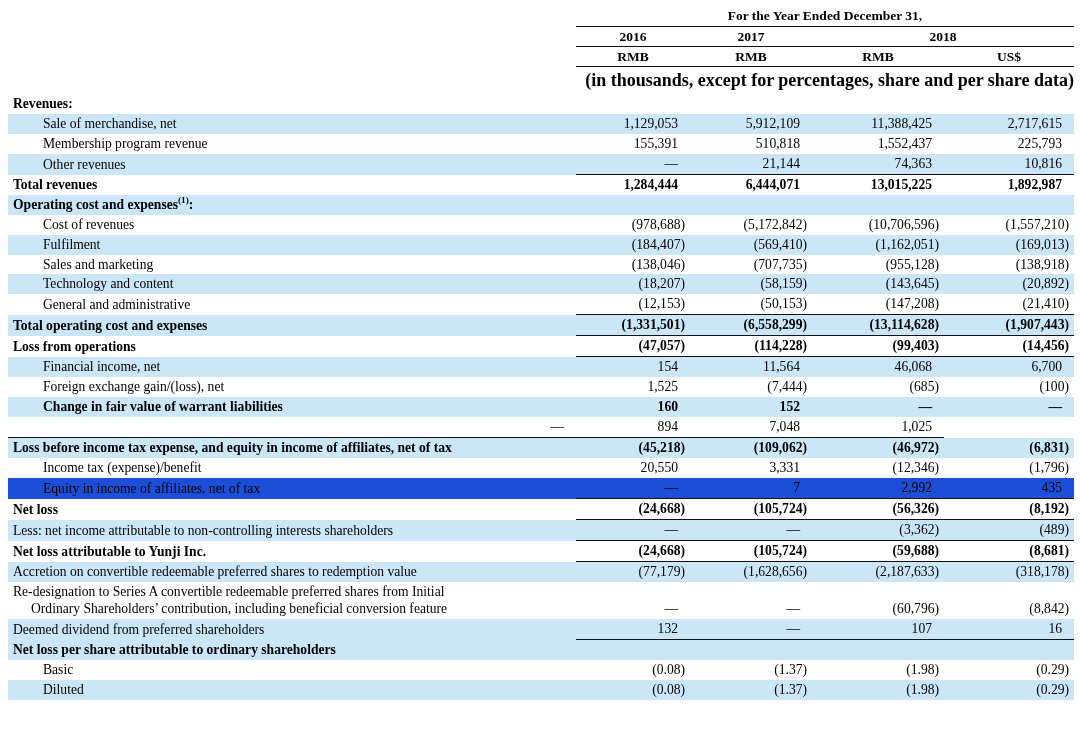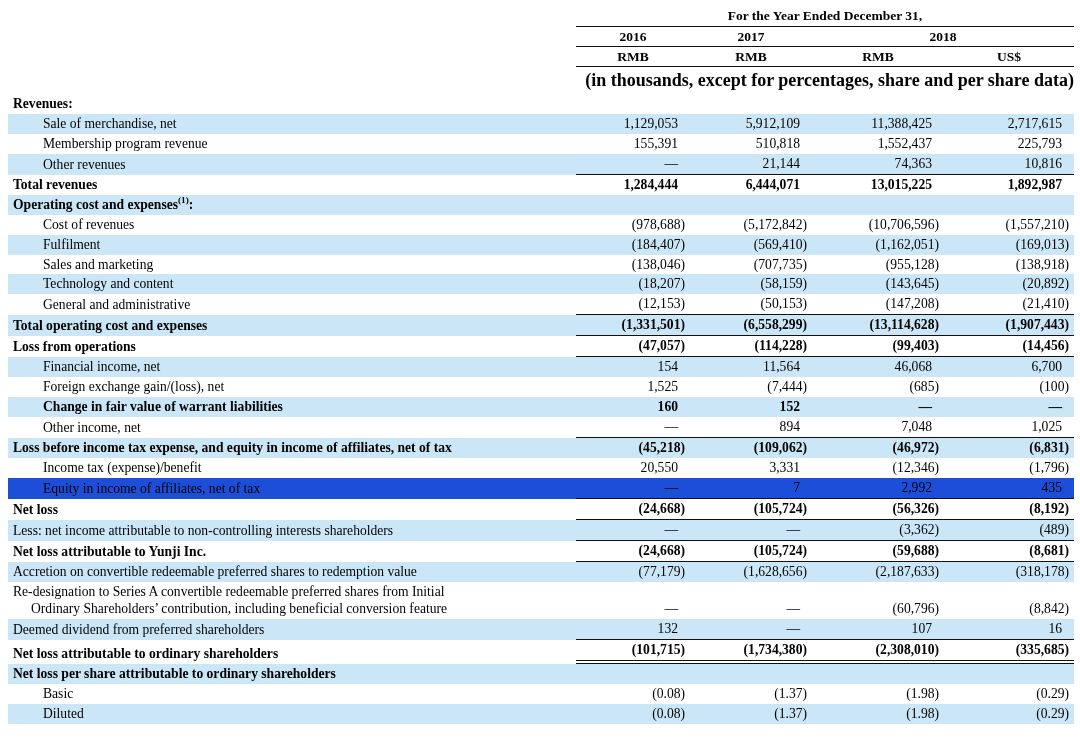--- a/index.html
+++ b/index.html
@@ -223,23 +223,20 @@
       <div class="grid trow indent1" style="background: rgb(203, 231, 247); font-weight: bold;">
         <div class="lcell">
           <div class="lbl-line1">Change in fair value of warrant liabilities</div>
         </div>
         <div class="vcell padr">160</div>
         <div class="vcell padr">152</div>
         <div class="vcell padr">—</div>
         <div class="vcell padr">—</div>
       </div>
       <div class="grid trow indent1">
-        <div class="lcell">
-          <div class="lbl-line1">Other income, net</div>
-        </div>
         <div class="vcell u1 padr">—</div>
         <div class="vcell u1 padr">894</div>
         <div class="vcell u1 padr">7,048</div>
         <div class="vcell u1 padr">1,025</div>
       </div>
       <div class="grid trow bold-label bold-vals" style="background: rgb(203, 231, 247);">
         <div class="lcell">
           <div class="lbl-line1">Loss before income tax expense, and equity in income of affiliates, net of tax</div>
         </div>
         <div class="vcell">(45,218)</div>
@@ -313,29 +310,20 @@
       </div>
       <div class="grid trow" style="background: rgb(203, 231, 247);">
         <div class="lcell">
           <div class="lbl-line1">Deemed dividend from preferred shareholders</div>
         </div>
         <div class="vcell u1 padr">132</div>
         <div class="vcell u1 padr">—</div>
         <div class="vcell u1 padr">107</div>
         <div class="vcell u1 padr">16</div>
       </div>
-      <div class="grid trow bold-label bold-vals">
-        <div class="lcell">
-          <div class="lbl-line1">Net loss attributable to ordinary shareholders</div>
-        </div>
-        <div class="vcell u2">(101,715)</div>
-        <div class="vcell u2">(1,734,380)</div>
-        <div class="vcell u2">(2,308,010)</div>
-        <div class="vcell u2">(335,685)</div>
-      </div>
       <div class="grid trow bold-label" style="background: rgb(203, 231, 247);">
         <div class="lcell">
           <div class="lbl-line1">Net loss per share attributable to ordinary shareholders</div>
         </div>
         <div class="vcell"></div>
         <div class="vcell"></div>
         <div class="vcell"></div>
         <div class="vcell"></div>
       </div>
       <div class="grid trow indent1">

